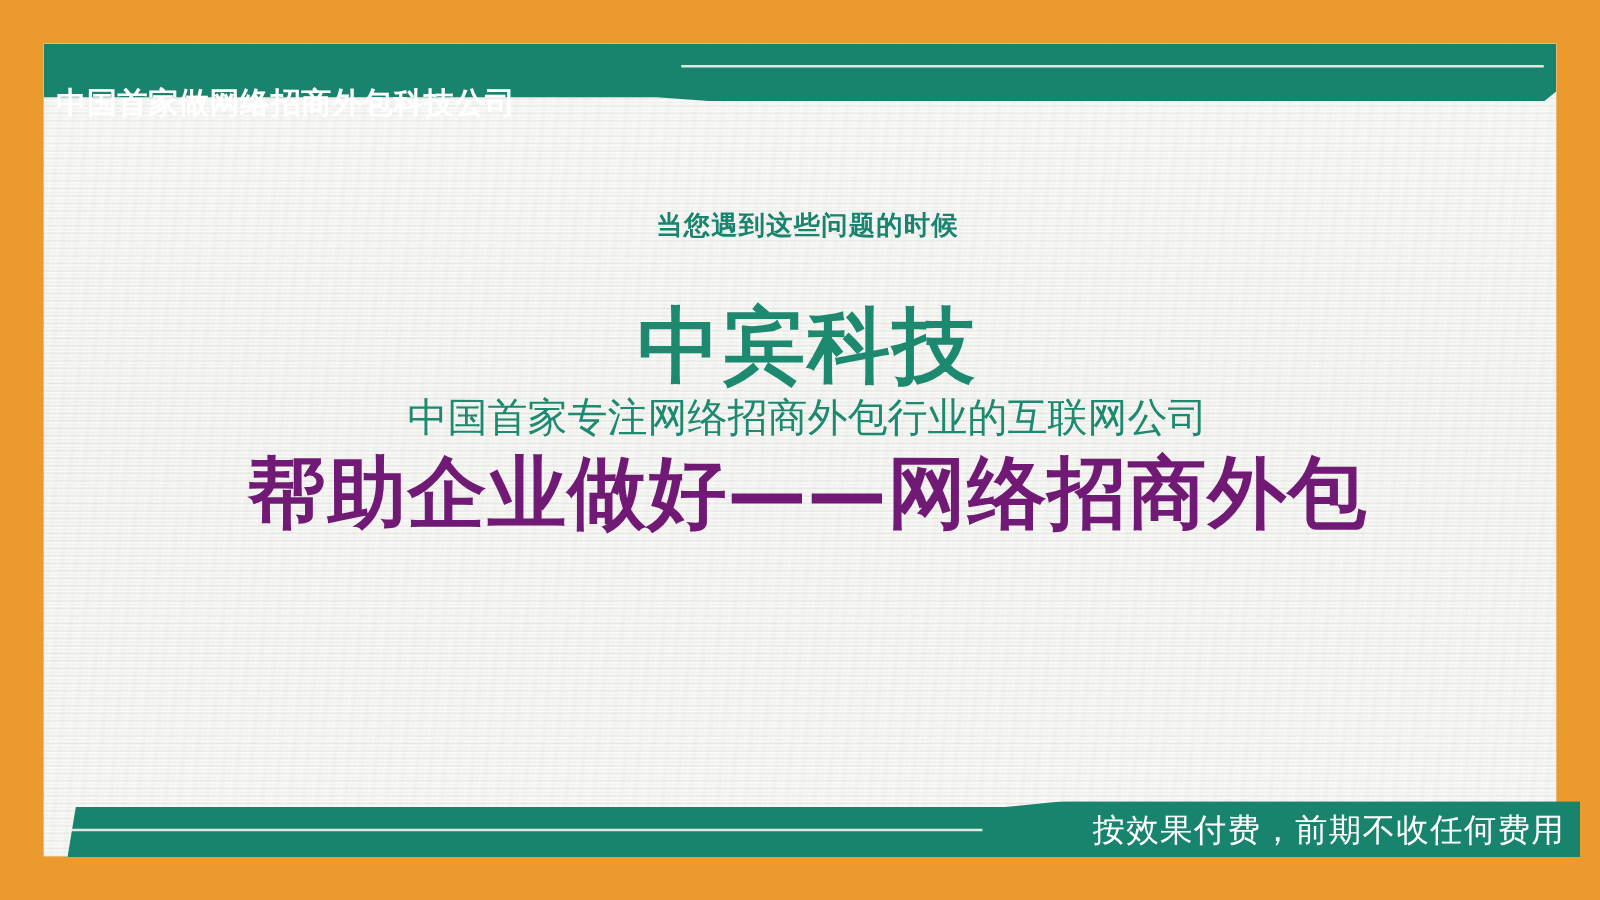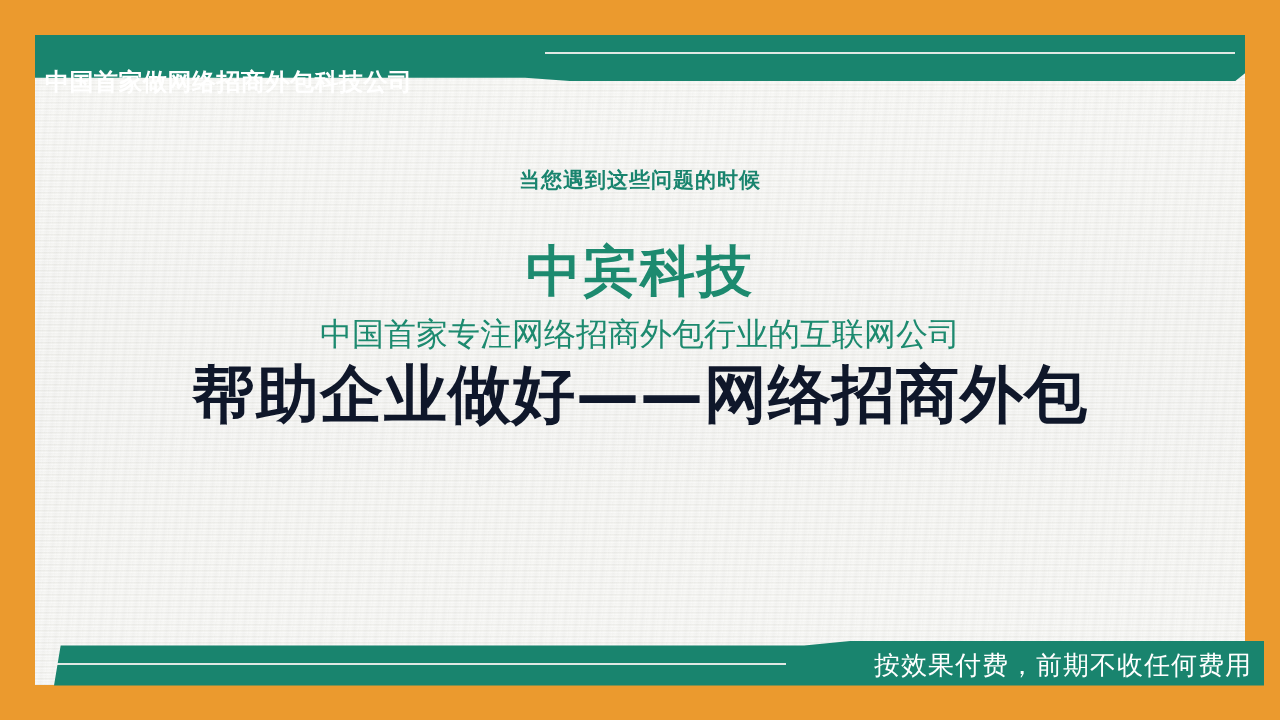--- a/index.html
+++ b/index.html
@@ -144,37 +144,38 @@
   }
 
   
   .content {
     position: absolute;
     left: 35px;
     top: 35px;
     width: 1210px;
     height: 650px;
     text-align: center;
+    padding-left: 12px;
   }
   .eyebrow {
     position: absolute;
     left: 0;
     right: 0;
     top: 131px;
     font-size: 21px;
     font-weight: bold;
     color: #19846e;
     letter-spacing: 1px;
   }
   .brand {
     position: absolute;
     left: 0;
     right: 0;
     top: 209px;
-    font-size: 55px;
+    font-size: 66px;
     font-weight: bold;
     color: #1d8a6f;
     letter-spacing: 2px;
     line-height: 1;
   }
   .sub {
     position: absolute;
     left: 0;
     right: 0;
     top: 283px;
@@ -184,21 +185,21 @@
     letter-spacing: 0px;
     line-height: 1;
   }
   .headline {
     position: absolute;
     left: 0;
     right: 0;
     top: 327px;
     font-size: 63px;
     font-weight: bold;
-    color: #0f172a;
+    color: #701a75;
     letter-spacing: 1px;
     line-height: 1.05;
     white-space: nowrap;
   }
 </style>
 </head>
 <body>
 
 <div class="slide">
 

